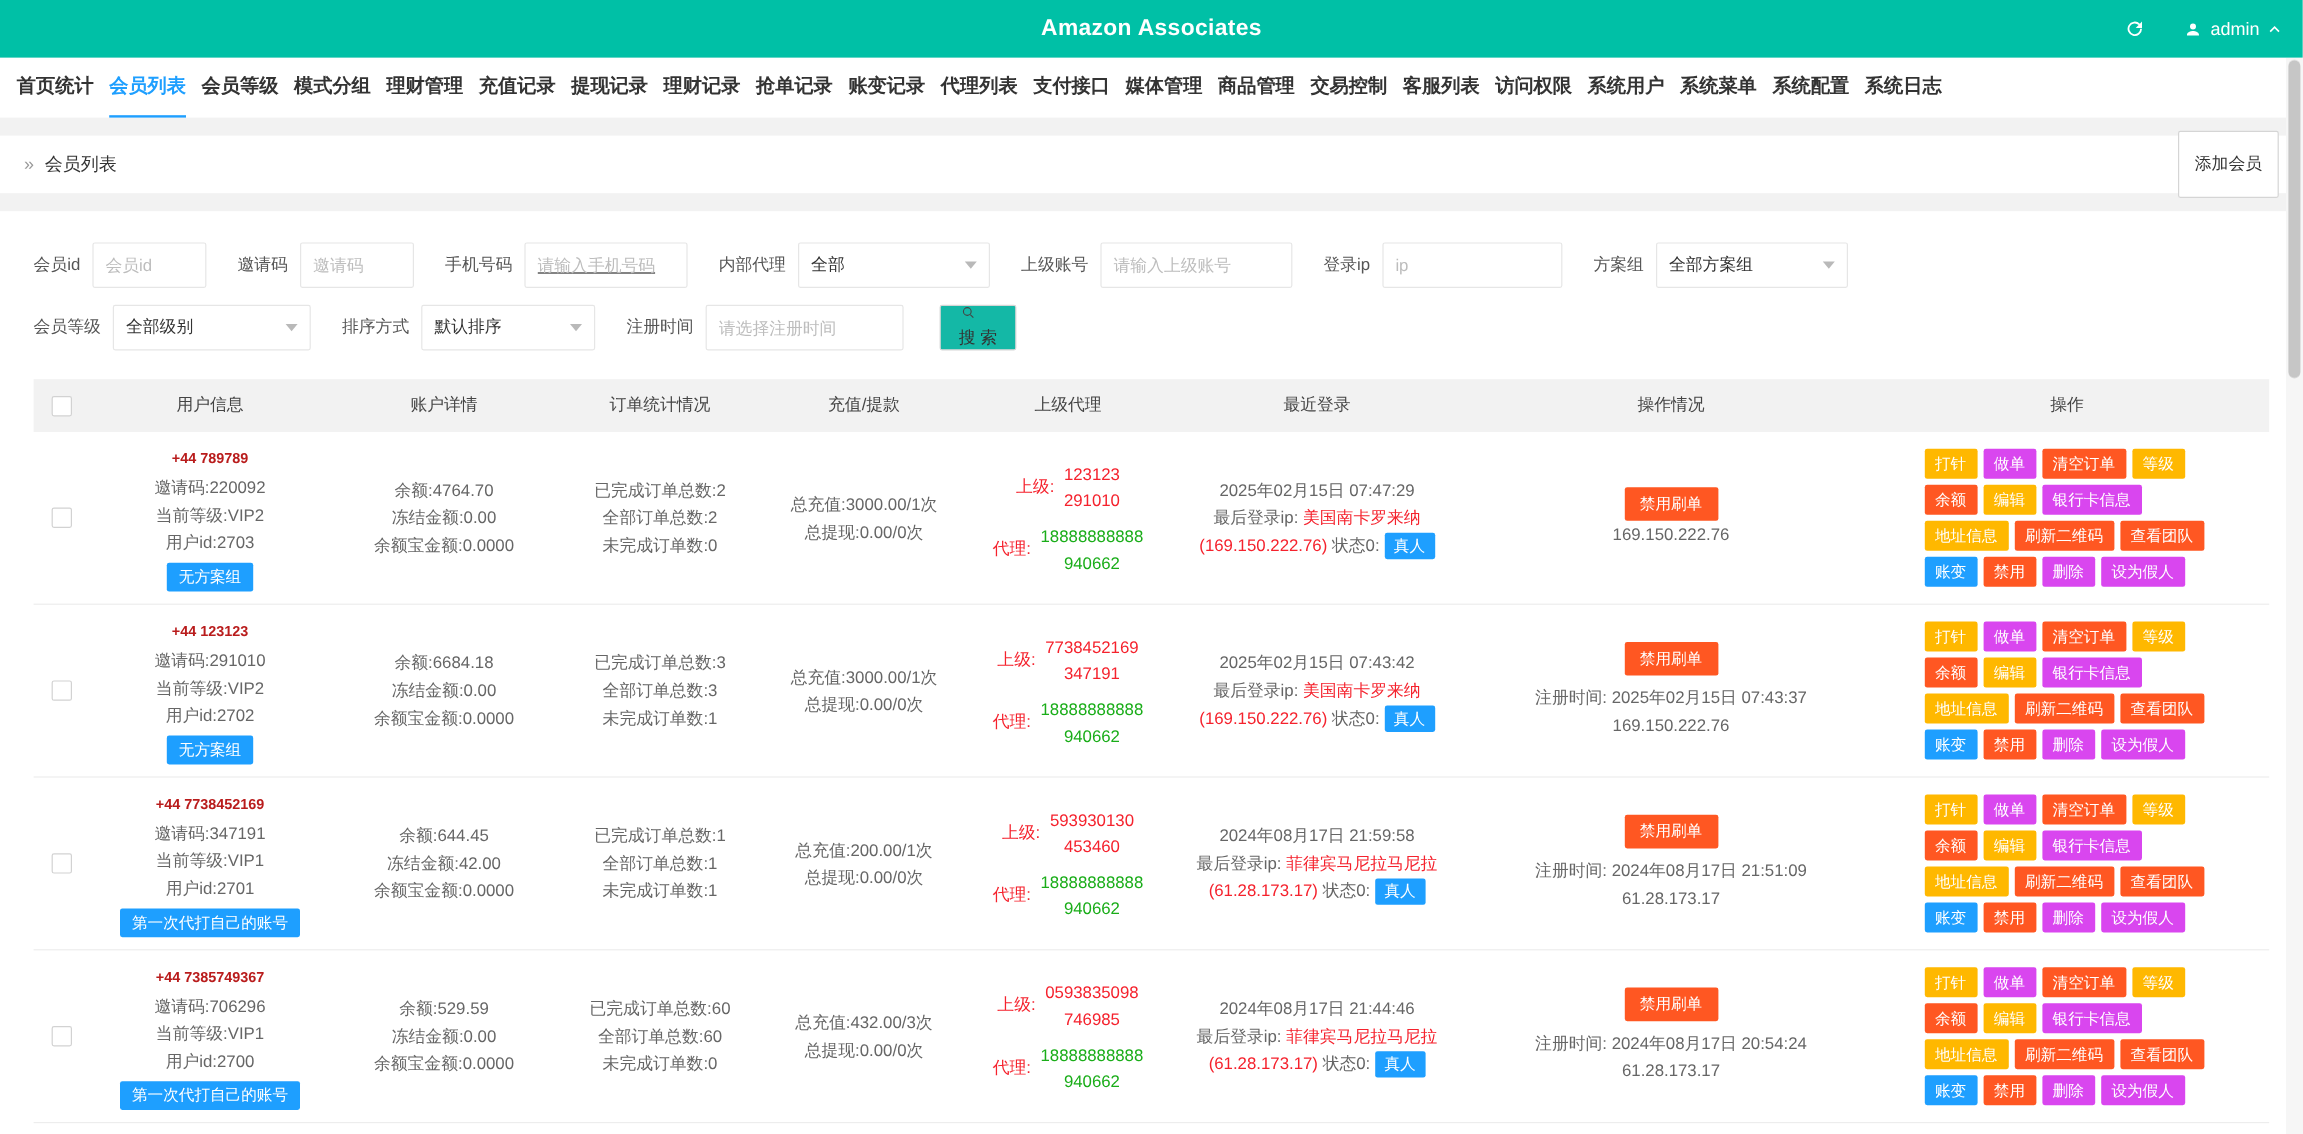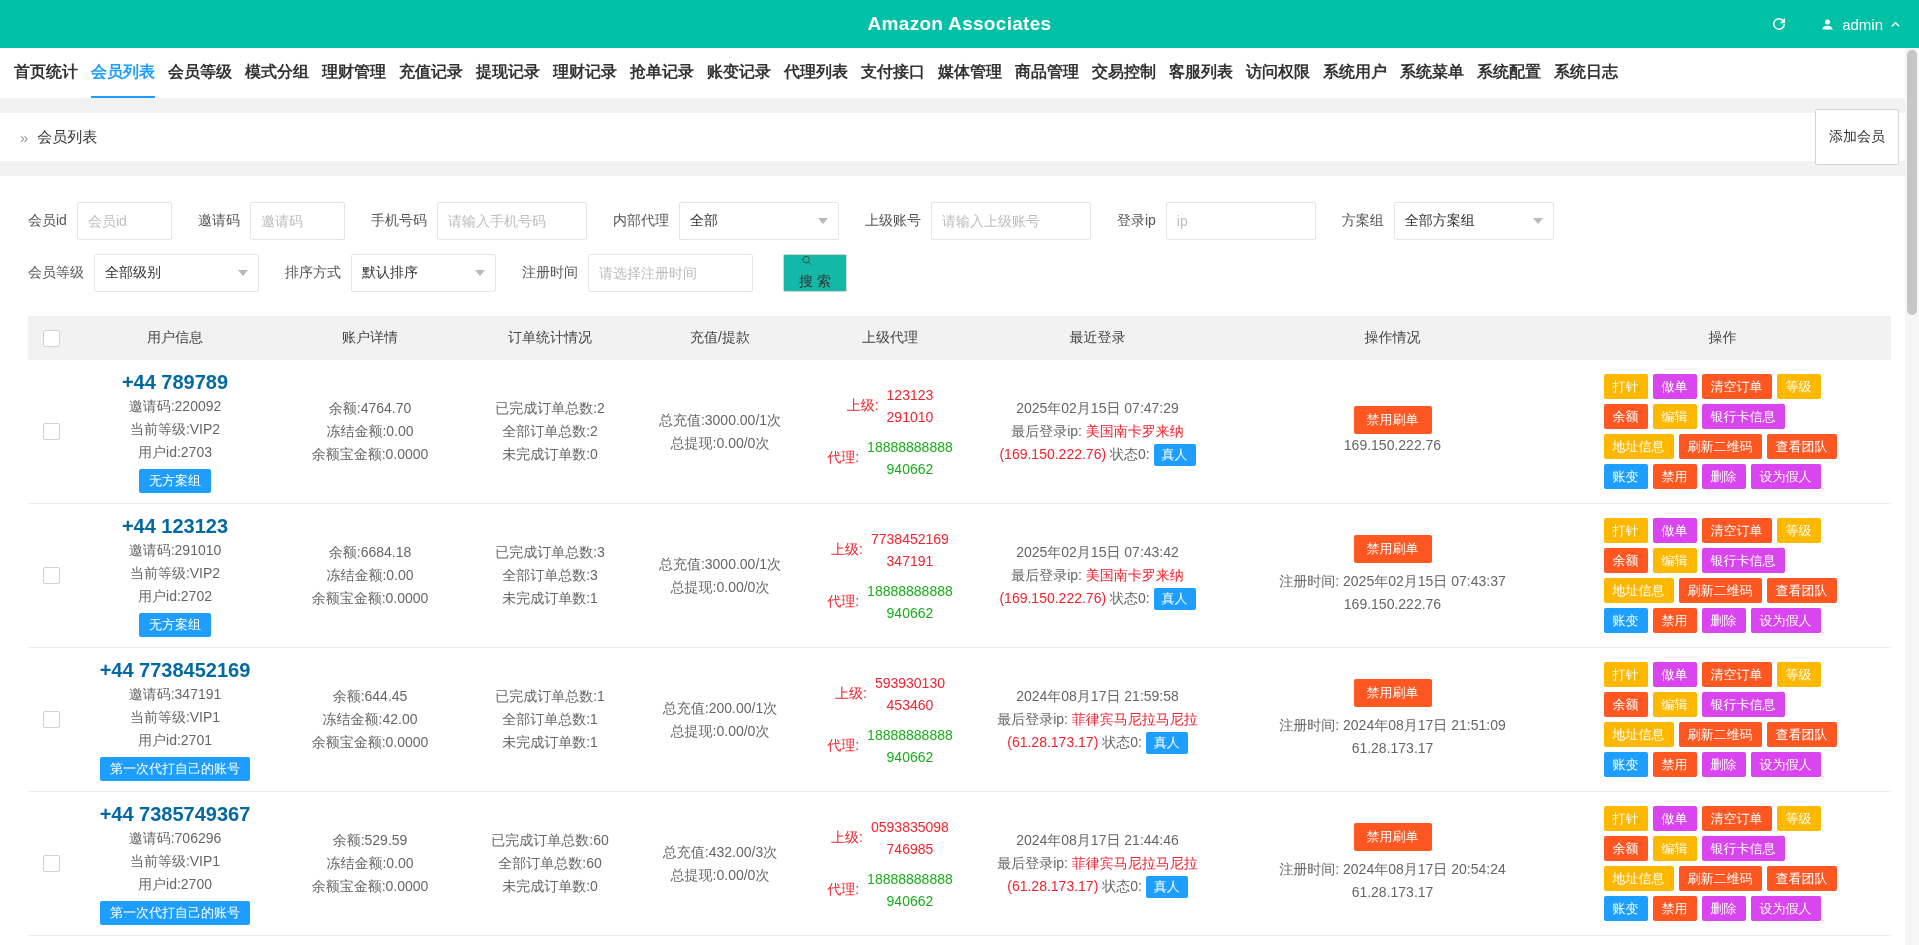--- a/index.html
+++ b/index.html
@@ -34,39 +34,39 @@
   .f-label { font-size:14px; color:#555; white-space:nowrap; }
   .f-input { height:38px; border:1px solid #e6e6e6; border-radius:2px; padding:0 10px; font-size:14px; color:#333; font-family:inherit; outline:none; }
   .f-input::placeholder { color:#bdbdbd; }
   .f-select { height:38px; border:1px solid #e6e6e6; border-radius:2px; padding:0 10px; display:flex; align-items:center; justify-content:space-between; font-size:14px; color:#333; cursor:pointer; background:#fff; }
   .f-caret { width:0; height:0; border-left:5px solid transparent; border-right:5px solid transparent; border-top:6px solid #b9b9b9; margin-left:10px; }
   .search-btn { height:38px; display:flex; align-items:flex-start; gap:7px; padding:0 15px; background:#14b8a6; border:1px solid #d5d5d5; border-radius:2px; font-size:14px; color:#333; cursor:pointer; font-family:inherit; margin-left:4px;flex-direction:column; }
 
   [data-name="filter-member-id"] .f-input { width:95px; }
   [data-name="filter-invite-code"] .f-input { width:95px; }
   [data-name="filter-username"] .f-input { width:150px; }
-  [data-name="filter-phone"] .f-input { width:150px; }
+  [data-name="filter-phone"] .f-input { width:136px;text-decoration:underline; }
   [data-name="filter-internal-agent"] .f-select { width:160px; }
   [data-name="filter-parent-account"] .f-input { width:160px; }
   [data-name="filter-login-ip"] .f-input { width:150px; }
   [data-name="filter-plan-group"] .f-select { width:160px; }
   [data-name="filter-member-level"] .f-select { width:165px; }
   [data-name="filter-sort-order"] .f-select { width:145px; }
   [data-name="filter-register-time"] .f-input { width:165px; }
 
   
   .table { margin-top:24px; }
   .thead, .tr { display:grid; grid-template-columns:47px 200px 190px 170px 170px 170px 245px 345px 315px; }
   .thead { background:#f2f2f2; height:44px; align-items:center; }
   .th { font-size:14px; color:#444; text-align:center; font-weight:400; }
   .tr { border-bottom:1px solid #ededed; align-items:center; min-height:128px; padding:10px 0; }
   .td { text-align:center; font-size:14px; color:#666; }
   .line { line-height:23px; }
   .checkbox { display:inline-block; width:17px; height:17px; border:1px solid #d2d2d2; border-radius:2px; background:#fff; cursor:pointer; vertical-align:middle; }
-  .phone { color:#0369a1; font-size:20px; font-weight:700; line-height:24px; margin-bottom:1px; }
+  .phone { color:#b91c1c; font-size:12px; font-weight:700; line-height:24px; margin-bottom:1px; }
   .badge-blue { display:inline-block; background:#1e9fff; color:#fff; font-size:13px; padding:3px 10px; border-radius:2px; margin-top:5px; cursor:pointer; line-height:18px; }
   .agent-group { display:flex; align-items:center; justify-content:center; gap:8px; }
   .agent-group + .agent-group { margin-top:8px; }
   .red { color:#f5222d; }
   .green { color:#1aad19; }
   .agent-nums .line { line-height:22px; }
   .status-line .badge-blue { margin-top:0; padding:2px 8px; }
   .ban-badge { display:inline-block; background:#ff5722; color:#fff; font-size:13px; padding:5px 13px; border-radius:2px; cursor:pointer; }
   .reg-line { margin-top:7px; }
   .actions { width:238px; margin:0 auto; display:flex; flex-wrap:wrap; gap:5px; }

